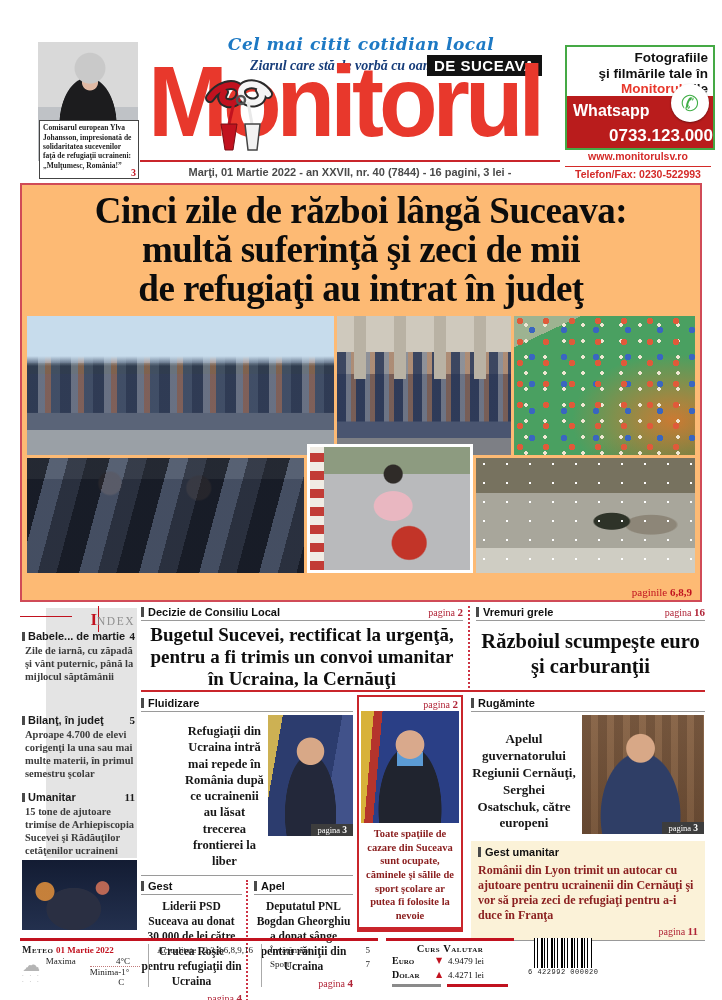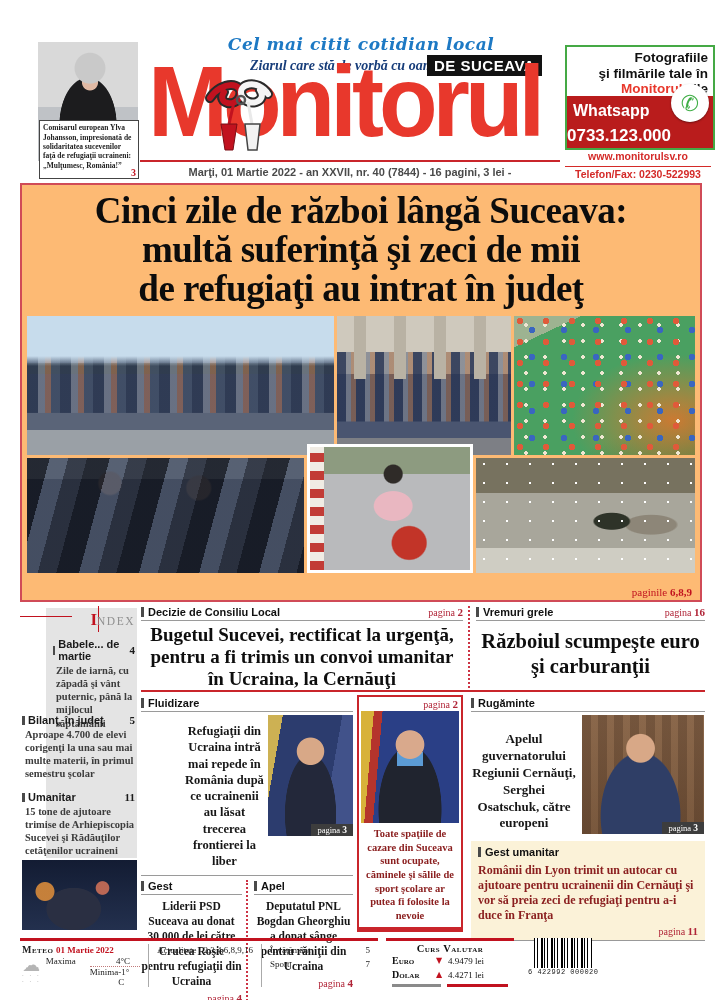--- a/index.html
+++ b/index.html
@@ -25,21 +25,21 @@
                linear-gradient(#d9d9d9 0 55%,#bfc2c6 55% 100%);}
   .left-cap{position:absolute;left:1px;bottom:-18px;width:92px;background:#fff;border:1px solid #444;
     font:700 7.5px "Liberation Serif",serif;color:#222;padding:2px 3px 8px 3px;line-height:1.25;}
   .left-cap-pg{position:absolute;right:2px;bottom:0;color:#c1121f;font:700 10px "Liberation Serif",serif;}
 
   .promo{position:absolute;top:45px;left:565px;width:146px;height:101px;border:2px solid #45a945;background:#fff;}
   .promo-top{padding:3px 5px 2px 5px;font:700 13.5px "Liberation Sans",sans-serif;line-height:1.15;color:#111;text-align:right;}
   .promo-brand{color:#e8382c;}
   .promo-green{position:absolute;left:0;right:0;bottom:0;height:52px;background:#b91c1c;color:#fff;}
   .promo-wa{position:absolute;left:6px;top:6px;font:700 16px "Liberation Sans",sans-serif;}
-  .promo-phone{position:absolute;left:0;right:0;bottom:2px;text-align:left;font:700 17px "Liberation Sans",sans-serif;}
+  .promo-phone{position:absolute;left:0;right:0;bottom:2px;text-align:right;font:700 17px "Liberation Sans",sans-serif;}
   .wa-icon{position:absolute;right:4px;top:-12px;width:38px;height:38px;background:#fff;border-radius:50%;
     box-shadow:0 1px 2px rgba(0,0,0,.4);display:flex;align-items:center;justify-content:center;
     font:700 22px "DejaVu Sans",sans-serif;color:#3fae46;}
   .website{position:absolute;top:150px;left:565px;width:146px;text-align:center;
     font:700 10.5px "Liberation Sans",sans-serif;color:#d42a28;}
   .phonefax{position:absolute;top:166px;left:565px;width:146px;text-align:center;
     font:700 10.5px "Liberation Sans",sans-serif;color:#d42a28;border-top:1.5px solid #d42a28;padding-top:1px;}
 
   .dateline-wrap{position:absolute;top:160px;left:140px;width:420px;border-top:2px solid #c9252b;}
   .dateline{margin-top:4px;text-align:center;font:700 11px "Liberation Sans",sans-serif;color:#4a4a4a;
@@ -285,21 +285,21 @@
   </div>
 
   <div class="sidebar">
     <div class="sb-gray"></div>
     <div class="sb-cross-h"></div>
     <div class="sb-cross-v"></div>
     <div class="sb-head">
       <span class="sb-i">I</span><span class="sb-ndex">NDEX</span>
     </div>
 
-    <div class="sb-item" style="top:32px;margin-left:31px;">
+    <div class="sb-item" style="top:24px;">
       <div class="sb-item-head">
         <span class="sb-label">
             <span class="kbar"></span>
             <span>Babele... de martie</span>
           </span>
         <span class="sb-page">4</span>
       </div>
       <div class="sb-teaser">Zile de iarnă, cu zăpadă şi vânt puternic, până la mijlocul săptămânii</div>
     </div>
 

